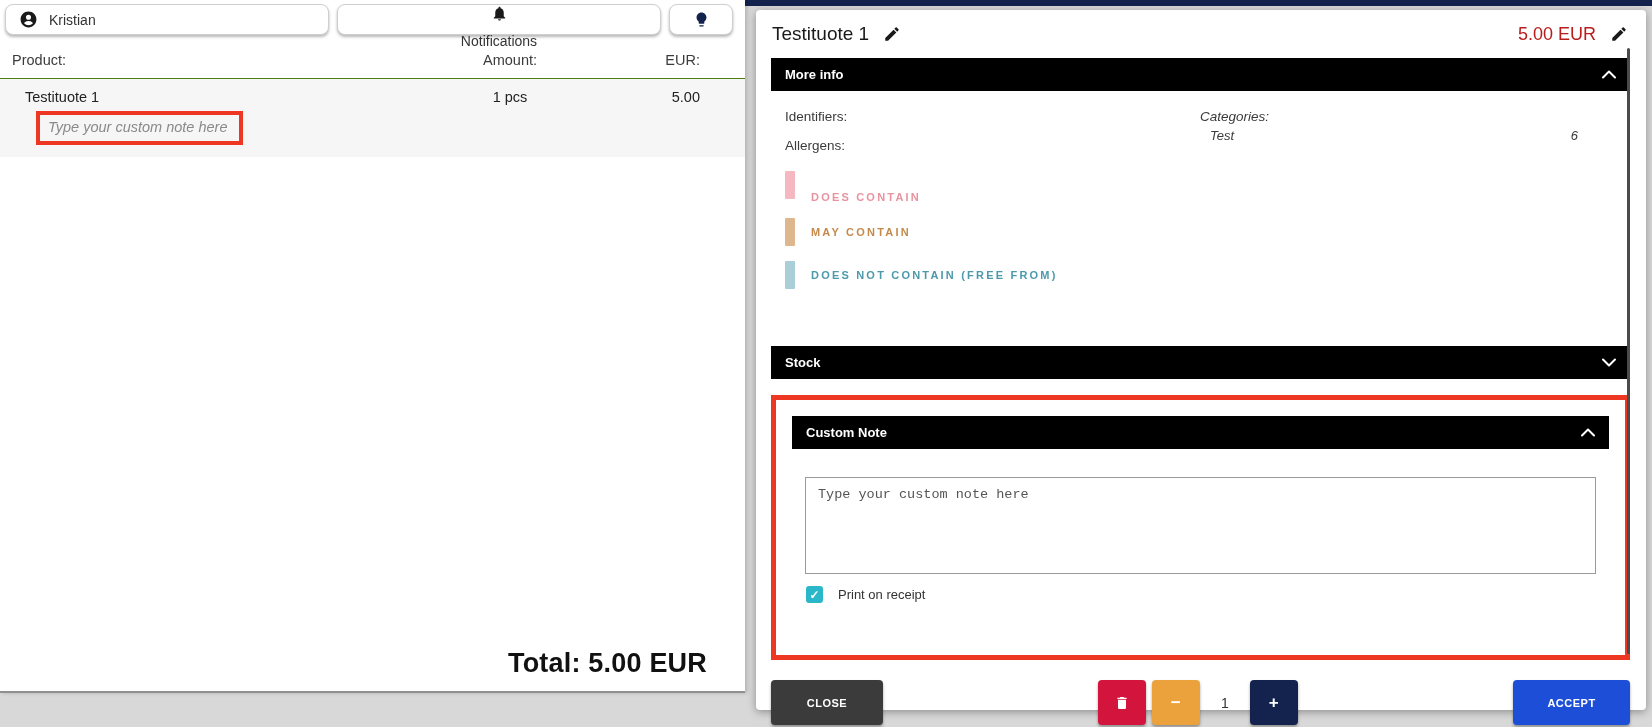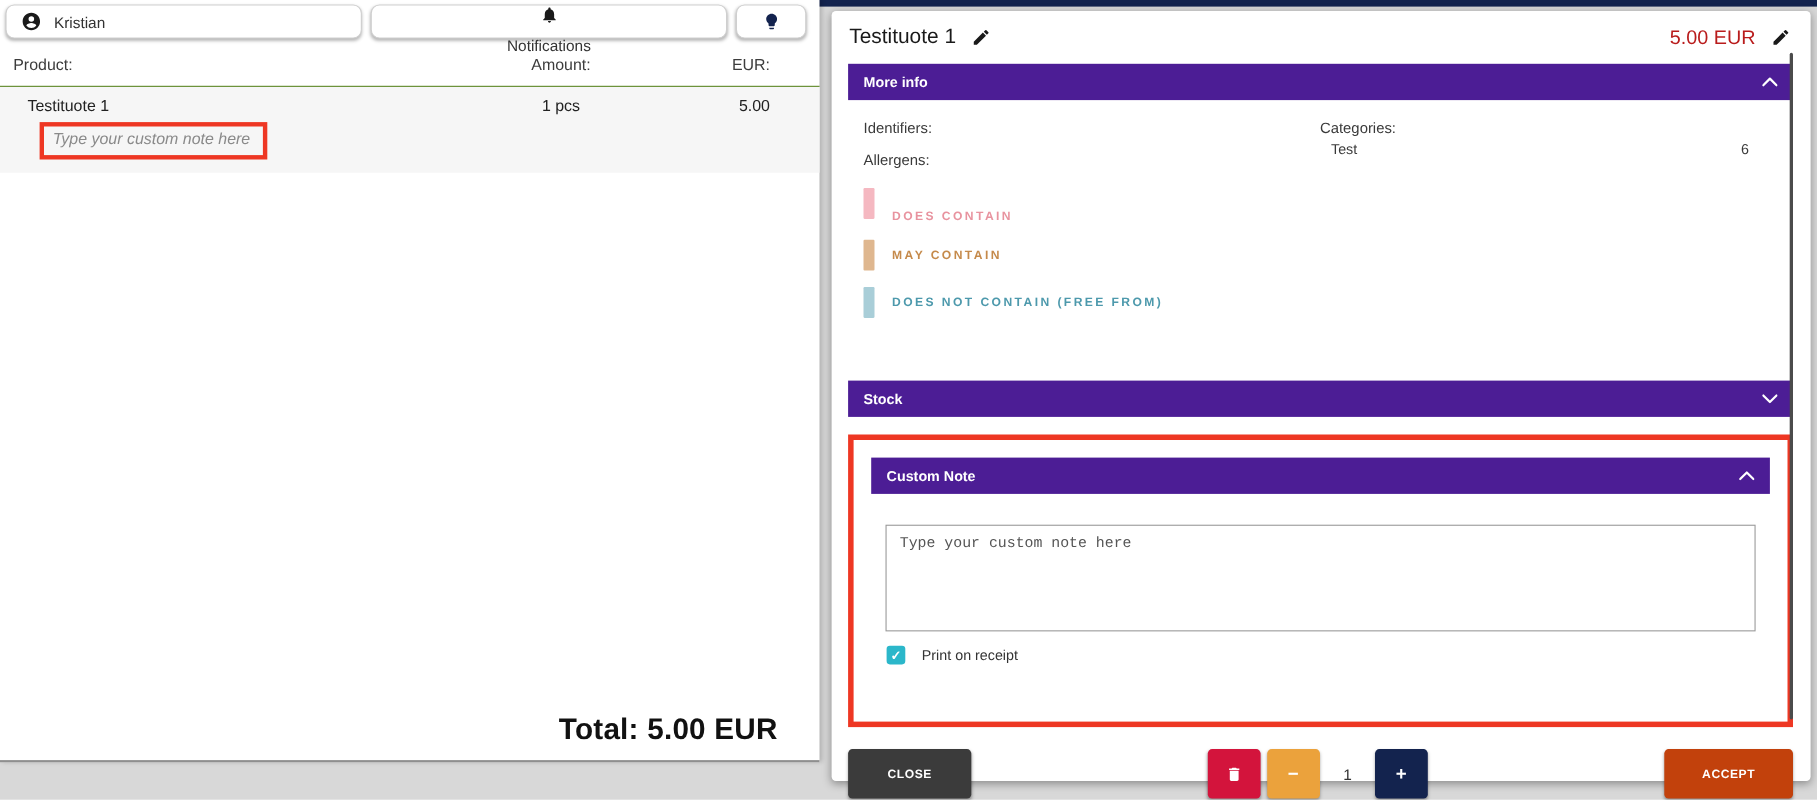--- a/index.html
+++ b/index.html
@@ -64,27 +64,27 @@
     padding:0 18px 0 16px;
   }
   .title-group { display:flex; align-items:center; gap:14px; }
   .modal-title { font-size:19px; color:#1a1a1a; font-weight:400; }
   .modal-price { font-size:18px; color:#b91c1c; }
   .edit-btn { background:none; border:none; cursor:pointer; display:flex; align-items:center; padding:0; }
 
   .modal-content { padding:0 16px 0 15px; }
 
   .acc-header {
-    background:#4c1d95; color:#fff; height:33px;
+    background:#000000; color:#fff; height:33px;
     display:flex; align-items:center; justify-content:space-between;
     padding:0 14px; font-size:13px; font-weight:600; cursor:pointer;
   }
   .more-info-body { height:252px; padding:18px 0 0 14px; display:flex; }
   .mi-left  { flex:1; }
-  .mi-right { width:430px; padding-right:40px; }
+  .mi-right { width:430px; padding-right:52px;font-style:italic; }
   .field-label { font-size:13.5px; color:#3a3a3a; margin-bottom:14px; }
   .cat-row { display:flex; justify-content:space-between; font-size:13px; color:#3a3a3a; padding-left:10px; margin-top:-10px; }
   .allergen-row { display:flex; align-items:center; gap:16px; margin:0 0 15px 0; }
   .al-bar { width:10px; height:28px; border-radius:1px; }
   .al-label { font-size:11px; font-weight:700; letter-spacing:2.2px; }
 
   .stock-header { margin-top:3px; }
 
   .red-box { margin-top:16px; border:5px solid #ee3723; padding:16px; }
   .custom-note-body { padding:28px 13px 36px 13px; }
@@ -105,21 +105,21 @@
   .modal-footer {
     margin-top:20px; padding:0 16px 0 15px;
     display:flex; align-items:center; justify-content:space-between;
   }
   .btn {
     border:none; cursor:pointer; color:#fff; font-family:inherit;
     font-size:11px; font-weight:700; letter-spacing:.5px;
     border-radius:4px; box-shadow:0 2px 3px rgba(0,0,0,.35);
   }
   .btn-close  { width:112px; height:45px; background:#3b3b3b; }
-  .btn-accept { width:117px; height:45px; background:#c2410c; }
+  .btn-accept { width:117px; height:45px; background:#1d4ed8; }
   .qty-group { display:flex; align-items:center; }
   .btn-sq { width:48px; height:45px; display:flex; align-items:center; justify-content:center; font-size:17px; }
   .btn-trash { background:#d3143c; }
   .btn-minus { background:#eba23c; margin-left:6px; }
   .btn-plus  { background:#13234e; }
   .qty-value { width:50px; text-align:center; font-size:14px; color:#333; }
 
   .modal-scrollbar {
     position:absolute; right:16px; top:38px; width:3px; height:606px;
     background:#4b4b4b; border-radius:2px; cursor:grab;

